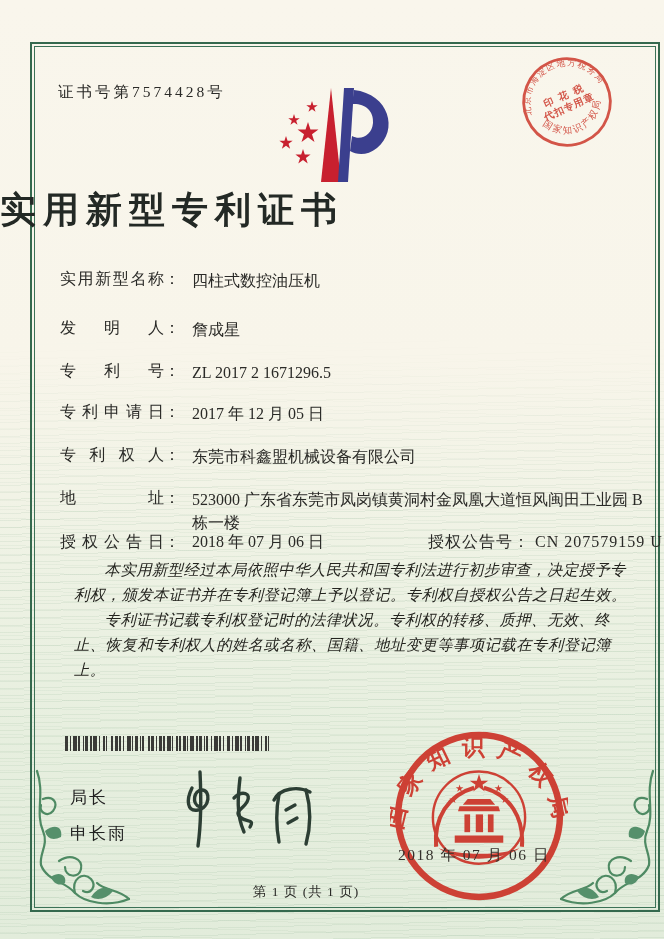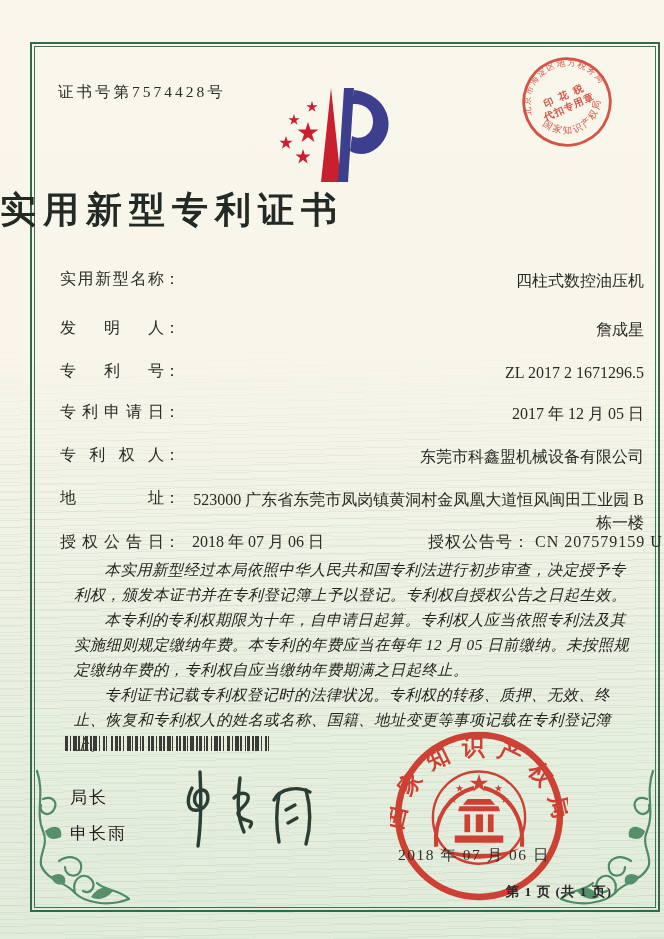--- a/index.html
+++ b/index.html
@@ -15,31 +15,31 @@
   .frame{position:absolute;left:30px;top:42px;right:37px;bottom:27px;border:2.5px solid #35694e;}
   .frame-inner{position:absolute;inset:2px;border:1px solid #3c7257;}
   .certno{position:absolute;left:58px;top:82px;font-size:15.5px;letter-spacing:3px;color:#2b2b28;}
   .logo{position:absolute;left:270px;top:84px;width:132px;height:102px;}
   .taxstamp{position:absolute;left:520px;top:55px;width:94px;height:94px;transform:rotate(-24deg);opacity:.9;}
   .title{position:absolute;left:0;top:186px;width:624px;text-align:left;font-size:36px;font-weight:700;
     letter-spacing:7px;color:#232925;}
   .frow{position:absolute;left:60px;font-size:16px;color:#2a2a27;white-space:nowrap;}
   .flabel{display:inline-block;width:104px;text-align:justify;text-align-last:justify;vertical-align:top;}
   .fcolon{vertical-align:top;}
-  .fvalue{display:inline-block;margin-left:8px;vertical-align:top;white-space:normal;width:452px;line-height:23px;text-align:right;}
+  .fvalue{display:inline-block;margin-left:8px;vertical-align:top;white-space:normal;width:452px;line-height:23px;}
   .grant2{position:absolute;left:368px;top:0;white-space:nowrap;letter-spacing:1px;text-align:right;}
   .bodytext{position:absolute;left:55px;top:557px;width:556px;color:#24241f;margin-left:19px;}
   .bodytext p{margin:0;text-indent:2em;font-size:15.3px;line-height:25px;font-style:italic;letter-spacing:.5px;}
   .barcode{position:absolute;left:65px;top:736px;}
   .director{position:absolute;left:70px;top:786px;font-size:17px;color:#222;letter-spacing:2px;}
   .director div{margin-bottom:13px;}
   .signature{position:absolute;left:178px;top:762px;width:160px;height:90px;}
   .bigseal{position:absolute;left:390px;top:727px;width:178px;height:178px;opacity:.92;}
   .sealdate{position:absolute;left:398px;top:845px;font-size:15.5px;letter-spacing:1.5px;color:#33302b;}
-  .footer{position:absolute;left:0;top:883px;width:612px;text-align:right;font-size:13.5px;color:#2c2c29;letter-spacing:1px;font-weight:bold;}
+  .footer{position:absolute;left:0;top:883px;width:612px;text-align:center;font-size:13.5px;color:#2c2c29;letter-spacing:1px;}
   .orn{position:absolute;width:112px;height:142px;}
   .orn.left{left:31px;top:769px;}
   .orn.right{right:38px;top:769px;transform:scaleX(-1);}
   svg text{font-family:"Liberation Serif","DejaVu Serif",serif;}
 </style>
 </head>
 <body>
 
 <div class="paper">
   <div class="frame">
@@ -115,21 +115,20 @@
     <span class="flabel">授权公告日</span><span class="fcolon">：</span>
     <span style="margin-left:8px">2018 年 07 月 06 日</span>
     <span class="grant2">
       <span>授权公告号</span><span>：</span>
       <span>CN 207579159 U</span>
     </span>
   </div>
 
   <div class="bodytext">
     <p>本实用新型经过本局依照中华人民共和国专利法进行初步审查，决定授予专利权，颁发本证书并在专利登记簿上予以登记。专利权自授权公告之日起生效。</p>
-    <p>本专利的专利权期限为十年，自申请日起算。专利权人应当依照专利法及其实施细则规定缴纳年费。本专利的年费应当在每年 12 月 05 日前缴纳。未按照规定缴纳年费的，专利权自应当缴纳年费期满之日起终止。</p>
     <p>专利证书记载专利权登记时的法律状况。专利权的转移、质押、无效、终止、恢复和专利权人的姓名或名称、国籍、地址变更等事项记载在专利登记簿上。</p>
   </div>
 
   <svg class="barcode" width="206" height="15">
     <line x1="0" y1="7.5" x2="206" y2="7.5" stroke="#3a3a37" stroke-width="15" stroke-dasharray="3,2,1,2,4,1,2,3,1,1,3,2,2,1,4,2,1,3,2,1,1,4,2,2,3,1,2,2,1,3,4,1,1,2,3,2,1,1,2,4,2,1,3,2,1,2,3,1,2,2,4,1,1,3,2,1,2,2,3,1,1,2,4,2,2,1,3,2,1,1,2,3,1,2,4,1,2,2,1,3"></line>
   </svg>
 
   <div class="director">
     <div>局长</div>
     <div>申长雨</div>

